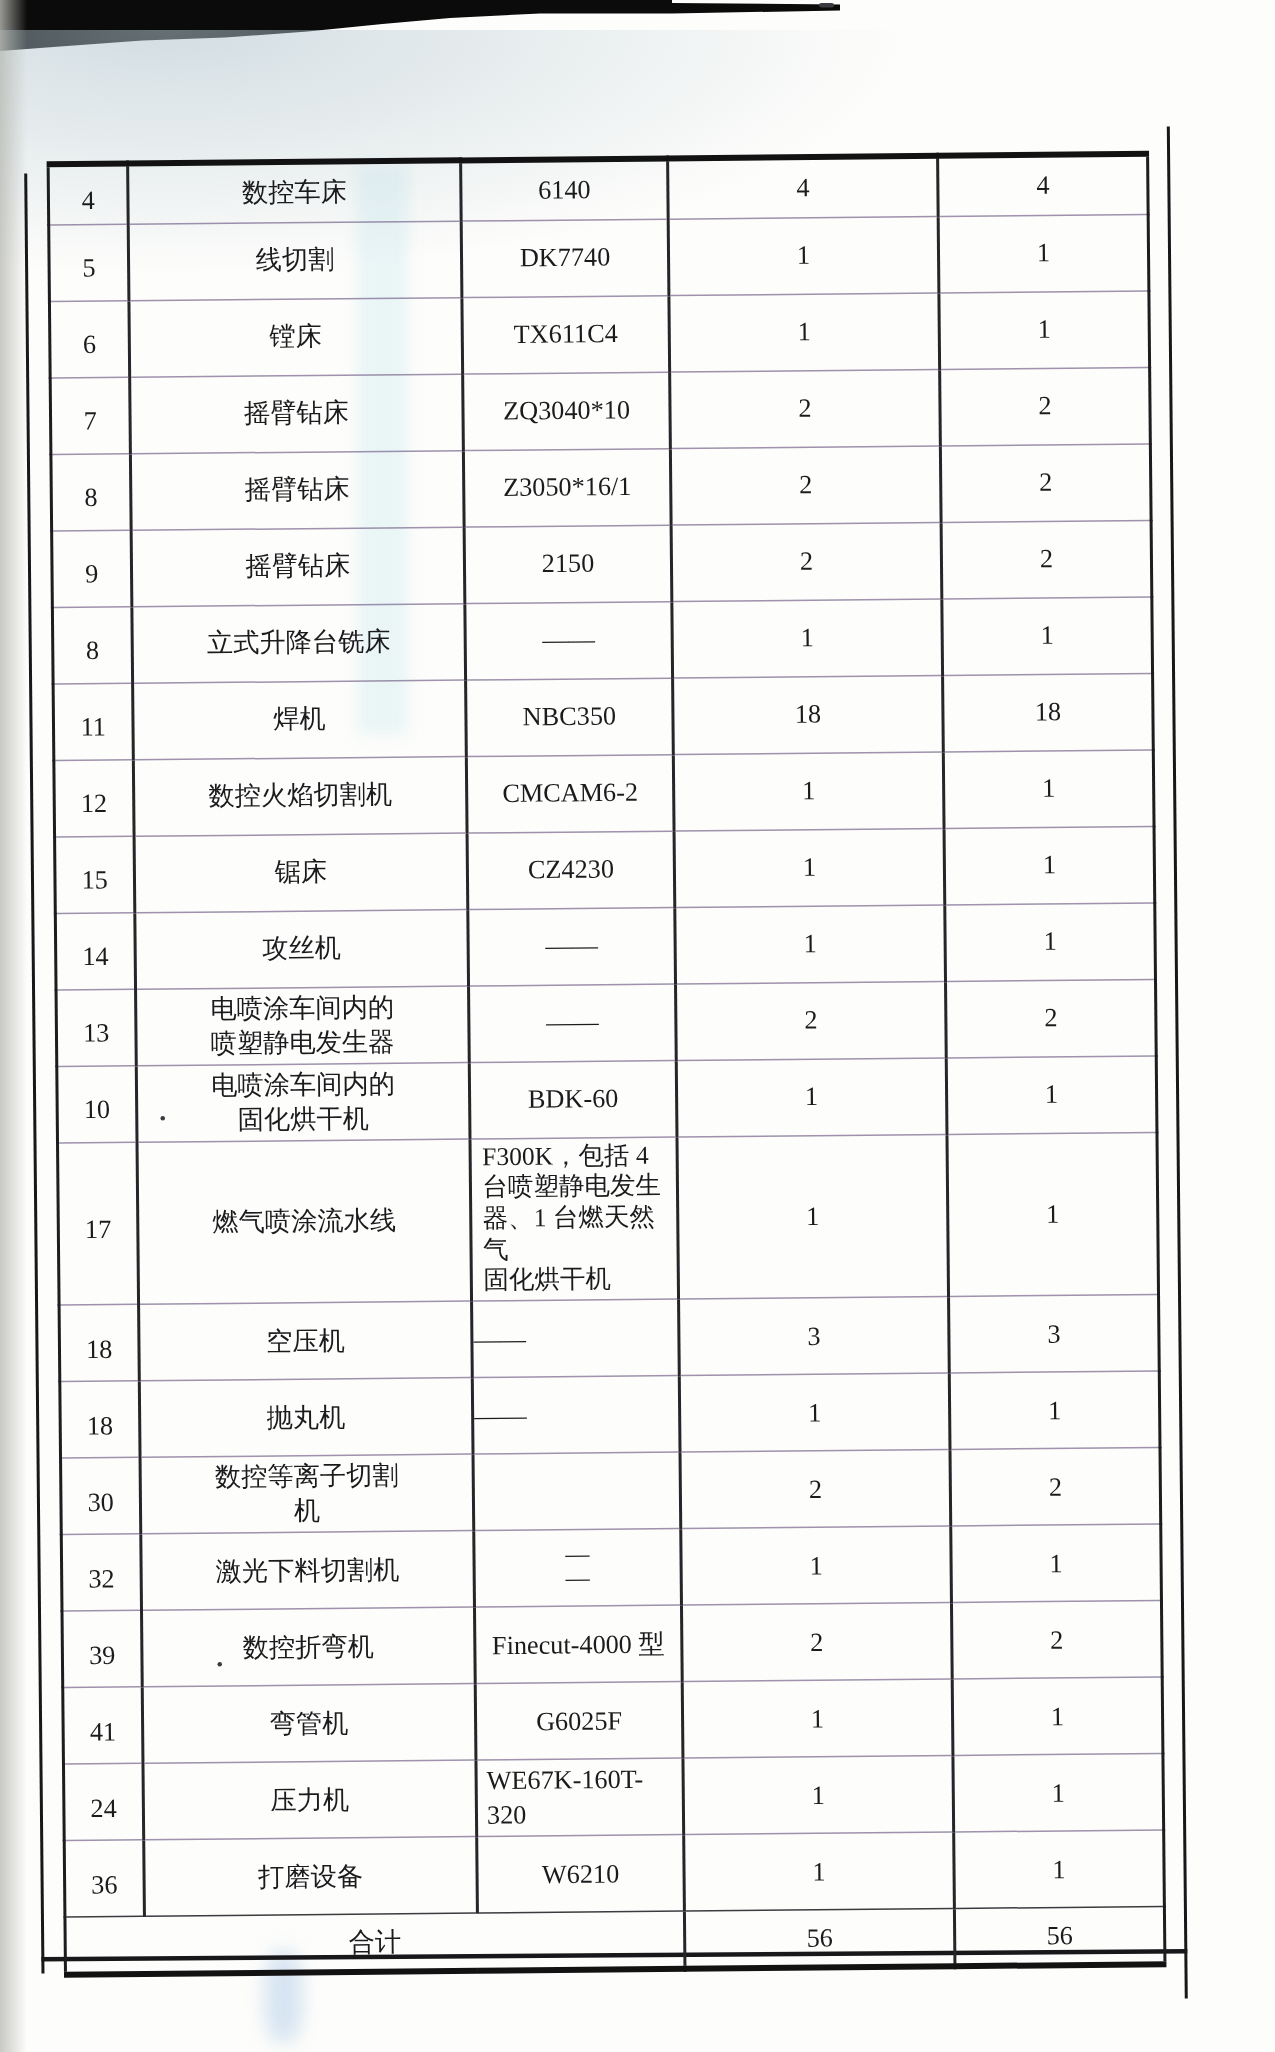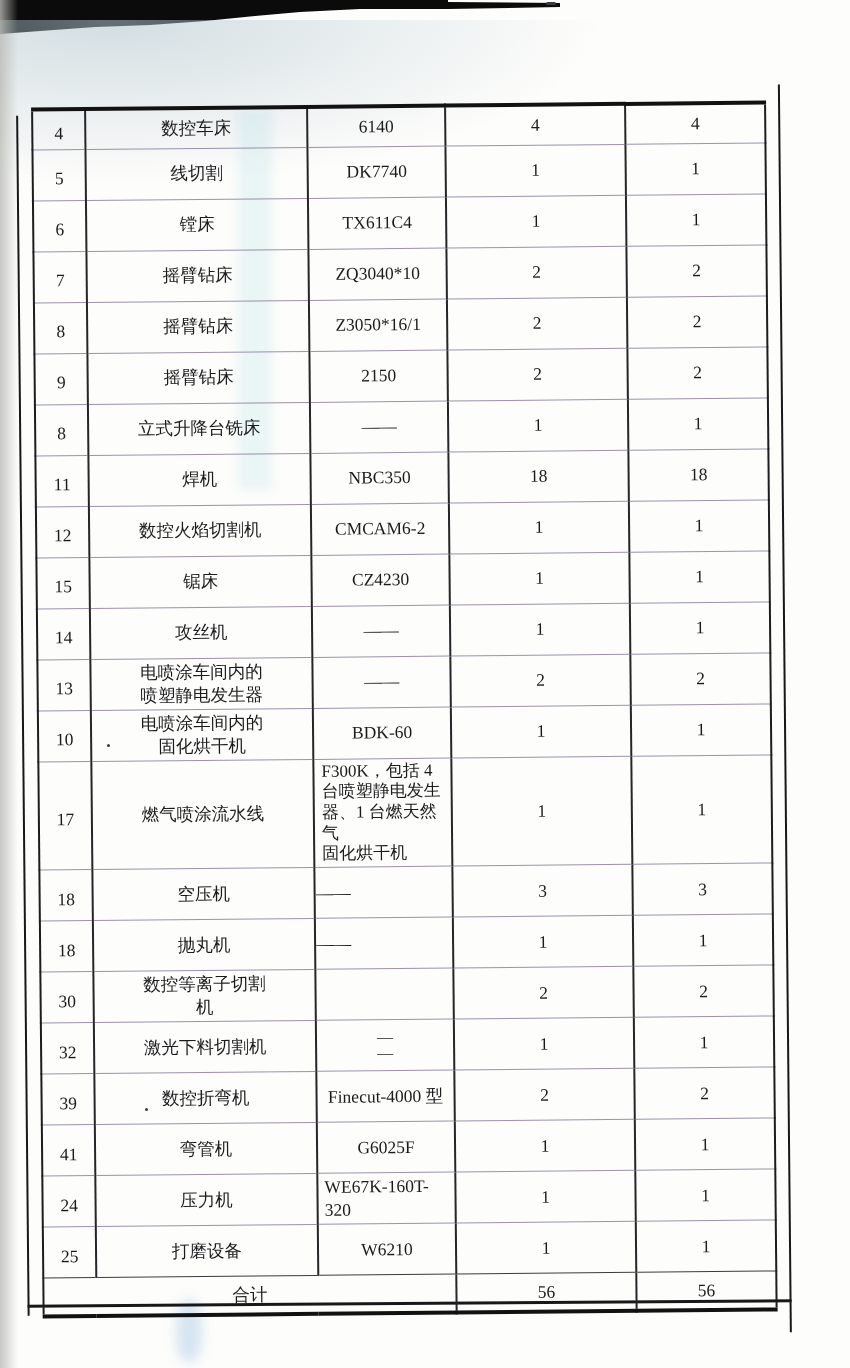--- a/index.html
+++ b/index.html
@@ -246,21 +246,21 @@
         </tr>
         <tr class="data-row r24">
           <td class="c-no">24</td>
           <td class="c-name">压力机</td>
           <td class="c-model">WE67K-160T-
 320</td>
           <td class="c-qty1">1</td>
           <td class="c-qty2">1</td>
         </tr>
         <tr class="data-row r25">
-          <td class="c-no">25</td>
+          <td class="c-no">36</td>
           <td class="c-name">打磨设备</td>
           <td class="c-model">W6210</td>
           <td class="c-qty1">1</td>
           <td class="c-qty2">1</td>
         </tr>
       </tbody>
     <tfoot>
       <tr class="total">
         <td class="c-total-label" colspan="3">合计</td>
         <td class="c-qty1">56</td>

